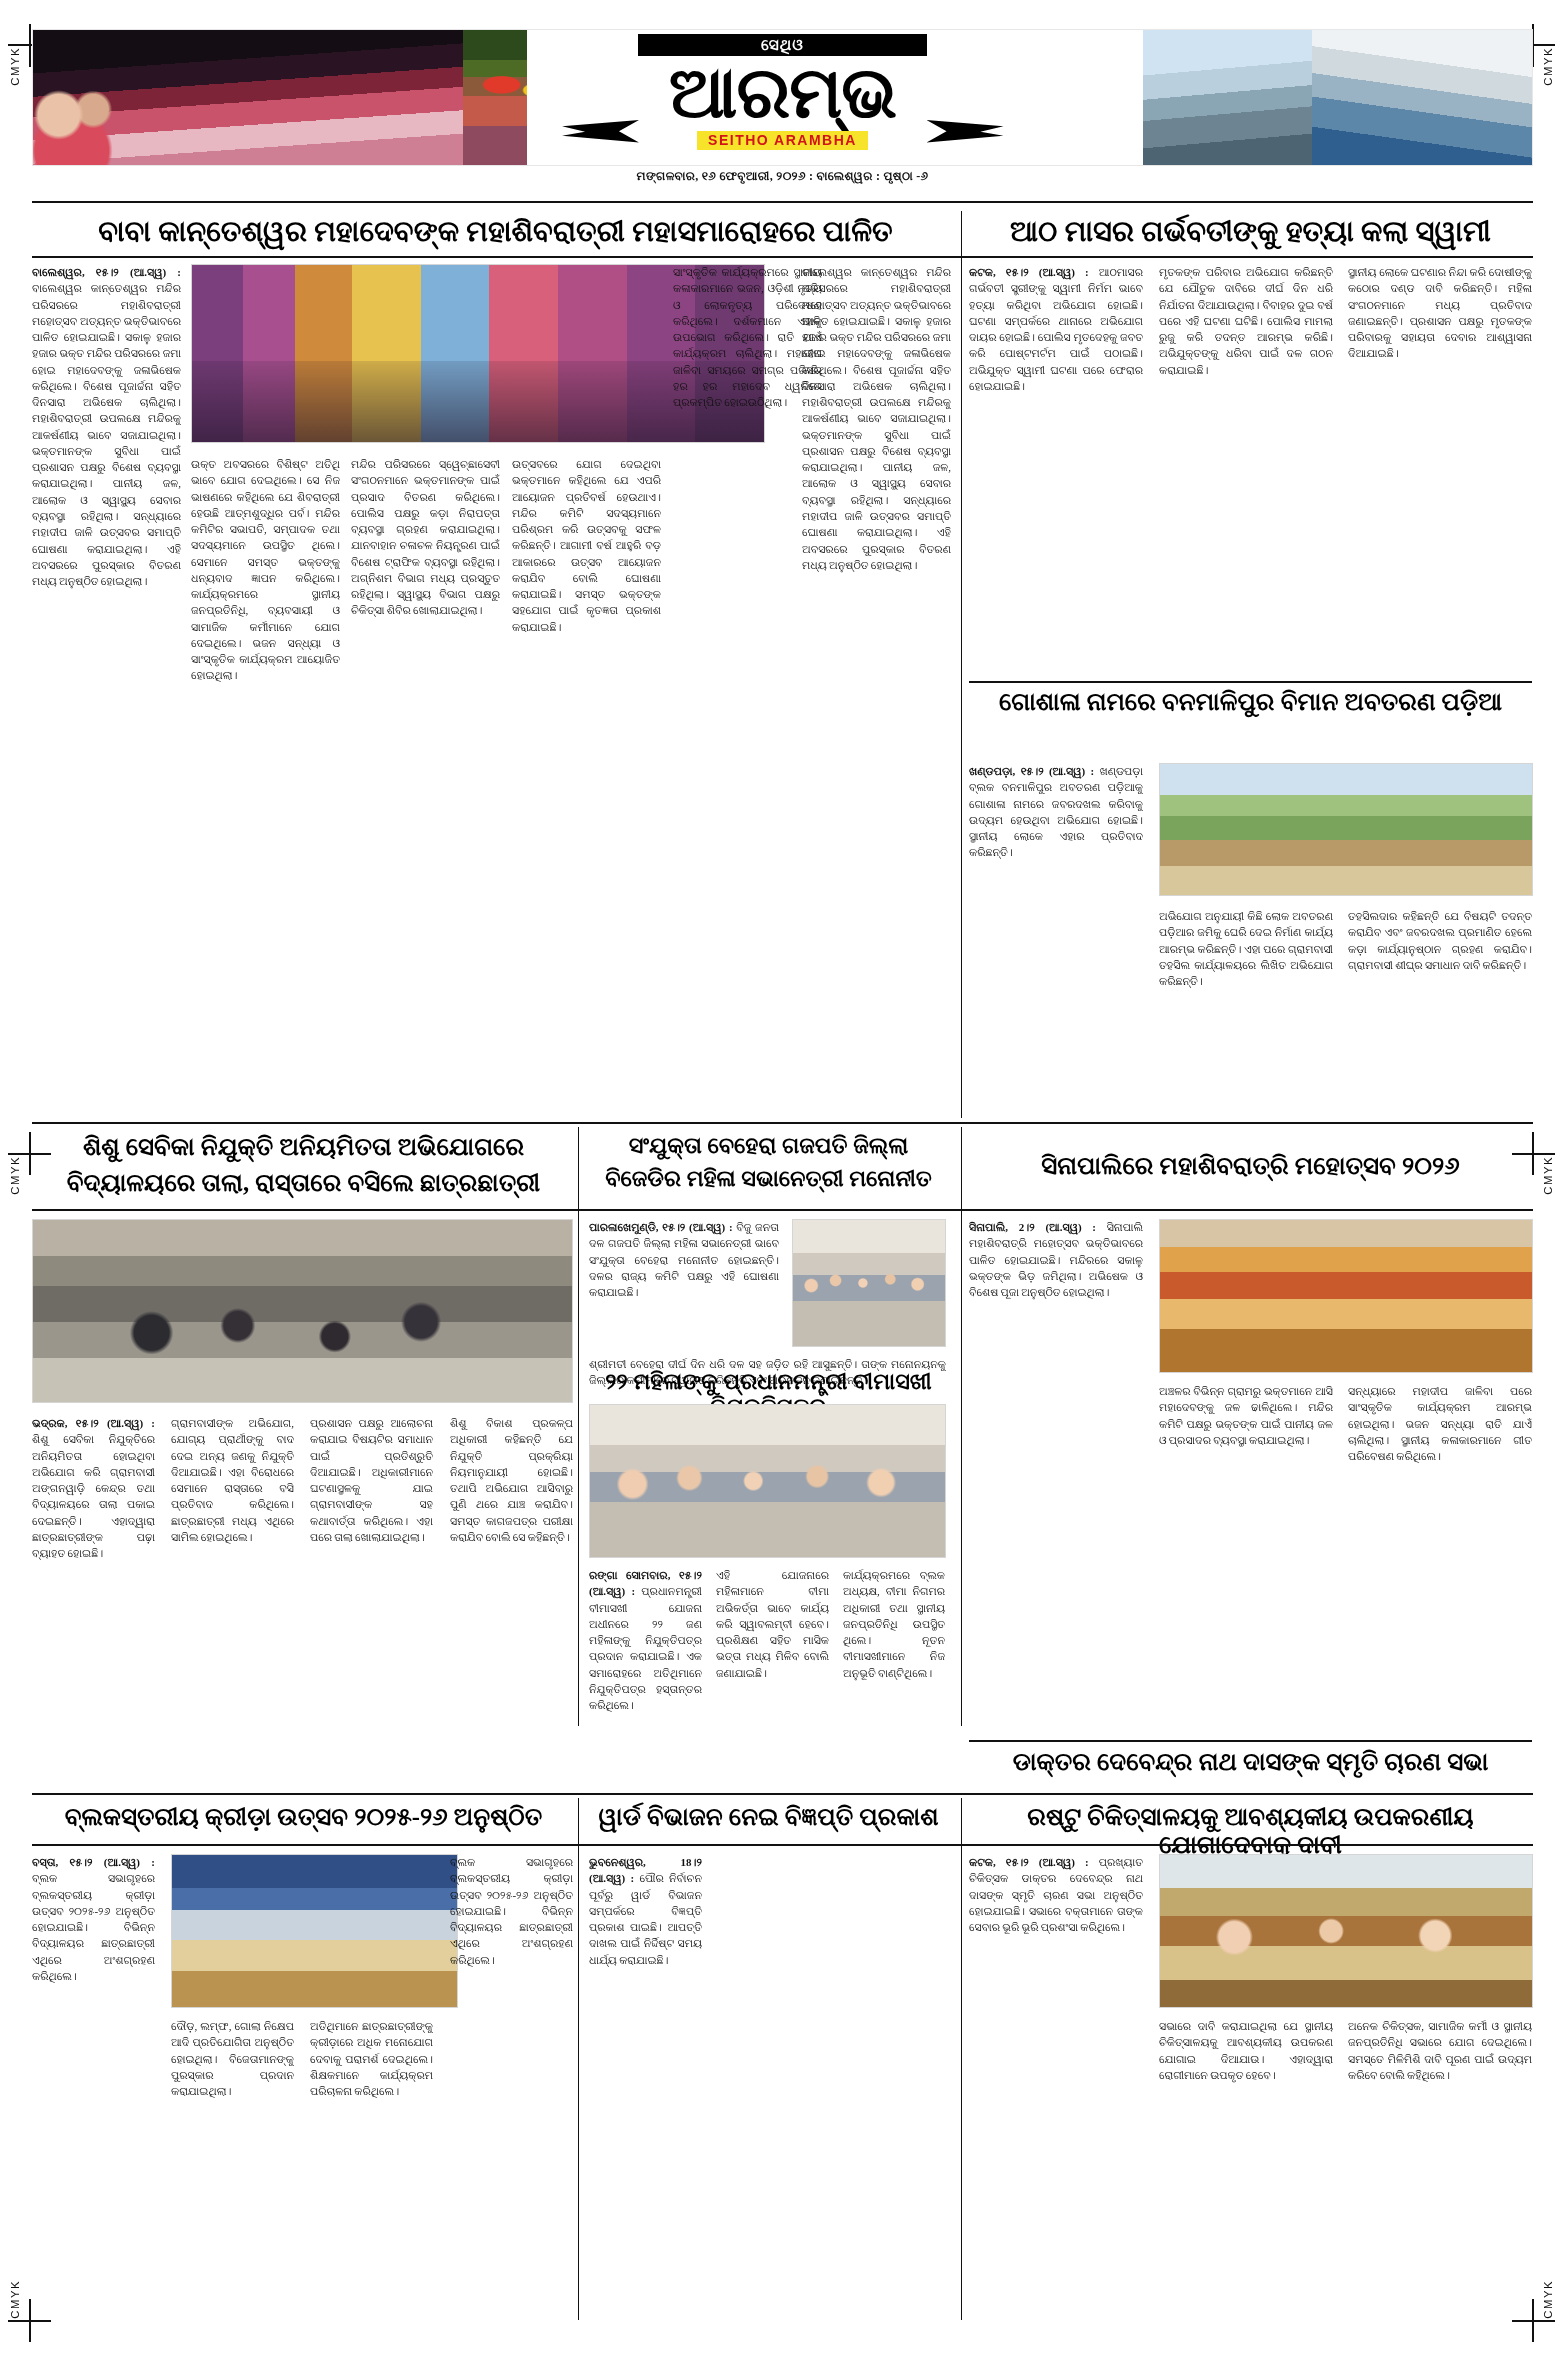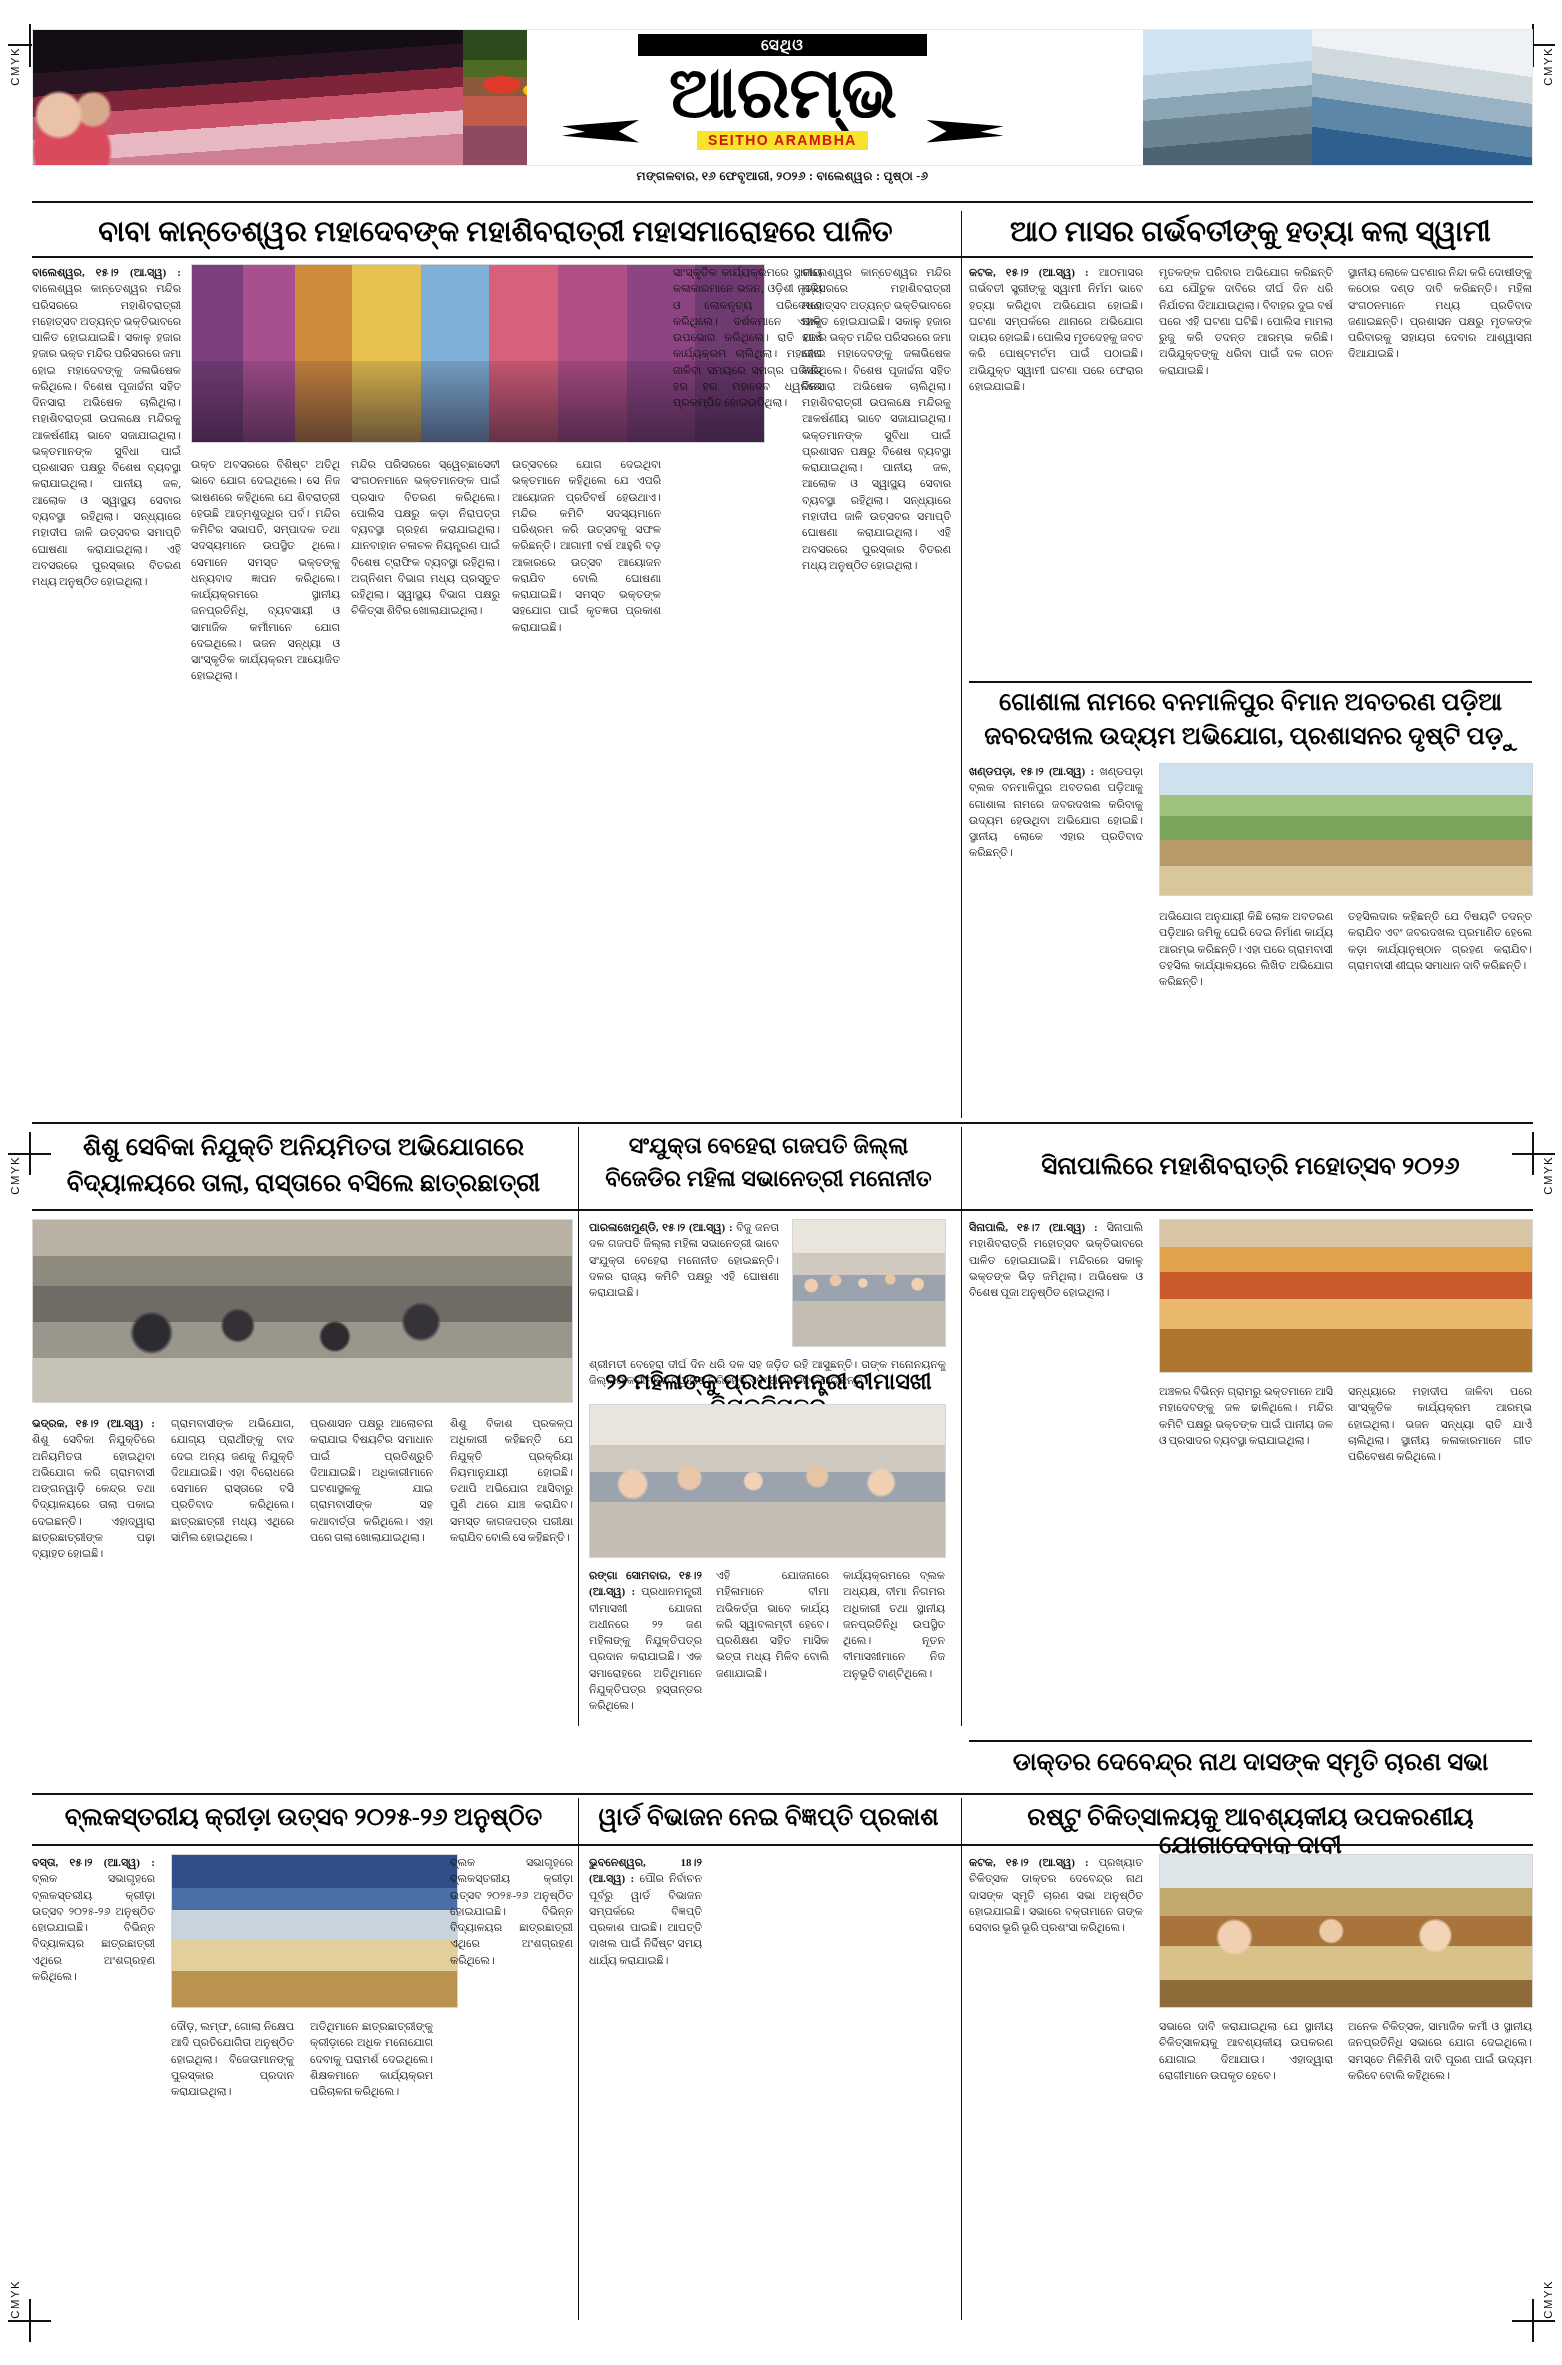--- a/index.html
+++ b/index.html
@@ -284,21 +284,20 @@
   <div class="col" style="left:1159px; top:264px; width:174px; height:410px;">
     <p>ମୃତକଙ୍କ ପରିବାର ଅଭିଯୋଗ କରିଛନ୍ତି ଯେ ଯୌତୁକ ଦାବିରେ ଦୀର୍ଘ ଦିନ ଧରି ନିର୍ଯାତନା ଦିଆଯାଉଥିଲା। ବିବାହର ଦୁଇ ବର୍ଷ ପରେ ଏହି ଘଟଣା ଘଟିଛି। ପୋଲିସ ମାମଲା ରୁଜୁ କରି ତଦନ୍ତ ଆରମ୍ଭ କରିଛି। ଅଭିଯୁକ୍ତଙ୍କୁ ଧରିବା ପାଇଁ ଦଳ ଗଠନ କରାଯାଇଛି।</p>
   </div>
   <div class="col" style="left:1348px; top:264px; width:184px; height:410px;">
     <p>ସ୍ଥାନୀୟ ଲୋକେ ଘଟଣାର ନିନ୍ଦା କରି ଦୋଷୀଙ୍କୁ କଠୋର ଦଣ୍ଡ ଦାବି କରିଛନ୍ତି। ମହିଳା ସଂଗଠନମାନେ ମଧ୍ୟ ପ୍ରତିବାଦ ଜଣାଇଛନ୍ତି। ପ୍ରଶାସନ ପକ୍ଷରୁ ମୃତକଙ୍କ ପରିବାରକୁ ସହାୟତା ଦେବାର ଆଶ୍ୱାସନା ଦିଆଯାଇଛି।</p>
   </div>
 
   <div class="hrule" style="top:681px; left:969px; width:563px;"></div>
 
   <div class="headline hl-sec" style="left:969px; top:688px; width:563px;">ଗୋଶାଳା ନାମରେ ବନମାଳିପୁର ବିମାନ ଅବତରଣ ପଡ଼ିଆ</div>
-  <div class="headline hl-sec" style="left:969px; top:722px; width:563px;">ଜବରଦଖଲ ଉଦ୍ୟମ ଅଭିଯୋଗ, ପ୍ରଶାସନର ଦୃଷ୍ଟି ପଡ଼ୁ</div>
 
   <div class="col" style="left:969px; top:763px; width:174px; height:348px;">
     <p><span class="lead">ଖଣ୍ଡପଡ଼ା, ୧୫।୨ (ଆ.ସ୍ୱ) :</span>
        <span>ଖଣ୍ଡପଡ଼ା ବ୍ଲକ ବନମାଳିପୁର ଅବତରଣ ପଡ଼ିଆକୁ ଗୋଶାଳା ନାମରେ ଜବରଦଖଲ କରିବାକୁ ଉଦ୍ୟମ ହେଉଥିବା ଅଭିଯୋଗ ହୋଇଛି। ସ୍ଥାନୀୟ ଲୋକେ ଏହାର ପ୍ରତିବାଦ କରିଛନ୍ତି।</span></p>
   </div>
   <div class="photo ph-field" style="left:1159px; top:763px; width:374px; height:133px;"></div>
   <div class="col" style="left:1159px; top:908px; width:174px; height:204px;">
     <p>ଅଭିଯୋଗ ଅନୁଯାୟୀ କିଛି ଲୋକ ଅବତରଣ ପଡ଼ିଆର ଜମିକୁ ଘେରି ଦେଇ ନିର୍ମାଣ କାର୍ଯ୍ୟ ଆରମ୍ଭ କରିଛନ୍ତି। ଏହା ପରେ ଗ୍ରାମବାସୀ ତହସିଲ କାର୍ଯ୍ୟାଳୟରେ ଲିଖିତ ଅଭିଯୋଗ କରିଛନ୍ତି।</p>
   </div>
   <div class="col" style="left:1348px; top:908px; width:184px; height:204px;">
@@ -350,21 +349,21 @@
        <span>ପ୍ରଧାନମନ୍ତ୍ରୀ ବୀମାସଖୀ ଯୋଜନା ଅଧୀନରେ ୨୨ ଜଣ ମହିଳାଙ୍କୁ ନିଯୁକ୍ତିପତ୍ର ପ୍ରଦାନ କରାଯାଇଛି। ଏକ ସମାରୋହରେ ଅତିଥିମାନେ ନିଯୁକ୍ତିପତ୍ର ହସ୍ତାନ୍ତର କରିଥିଲେ।</span></p>
   </div>
   <div class="col" style="left:716px; top:1567px; width:113px; height:154px;">
     <p>ଏହି ଯୋଜନାରେ ମହିଳାମାନେ ବୀମା ଅଭିକର୍ତ୍ତା ଭାବେ କାର୍ଯ୍ୟ କରି ସ୍ୱାବଲମ୍ବୀ ହେବେ। ପ୍ରଶିକ୍ଷଣ ସହିତ ମାସିକ ଭତ୍ତା ମଧ୍ୟ ମିଳିବ ବୋଲି ଜଣାଯାଇଛି।</p>
   </div>
   <div class="col" style="left:843px; top:1567px; width:102px; height:154px;font-family:Liberation Serif, serif;">
     <p>କାର୍ଯ୍ୟକ୍ରମରେ ବ୍ଲକ ଅଧ୍ୟକ୍ଷ, ବୀମା ନିଗମର ଅଧିକାରୀ ତଥା ସ୍ଥାନୀୟ ଜନପ୍ରତିନିଧି ଉପସ୍ଥିତ ଥିଲେ। ନୂତନ ବୀମାସଖୀମାନେ ନିଜ ଅନୁଭୂତି ବାଣ୍ଟିଥିଲେ।</p>
   </div>
 
   <div class="col" style="left:969px; top:1219px; width:174px; height:502px;">
-    <p><span class="lead">ସିନାପାଲି, ୧୫।7 (ଆ.ସ୍ୱ) :</span>
+    <p><span class="lead">ସିନାପାଲି, 2।୨ (ଆ.ସ୍ୱ) :</span>
        <span>ସିନାପାଲି ମହାଶିବରାତ୍ରି ମହୋତ୍ସବ ଭକ୍ତିଭାବରେ ପାଳିତ ହୋଇଯାଇଛି। ମନ୍ଦିରରେ ସକାଳୁ ଭକ୍ତଙ୍କ ଭିଡ଼ ଜମିଥିଲା। ଅଭିଷେକ ଓ ବିଶେଷ ପୂଜା ଅନୁଷ୍ଠିତ ହୋଇଥିଲା।</span></p>
   </div>
   <div class="photo ph-ritual" style="left:1159px; top:1219px; width:374px; height:154px;"></div>
   <div class="col" style="left:1159px; top:1383px; width:174px; height:338px;">
     <p>ଅଞ୍ଚଳର ବିଭିନ୍ନ ଗ୍ରାମରୁ ଭକ୍ତମାନେ ଆସି ମହାଦେବଙ୍କୁ ଜଳ ଢାଳିଥିଲେ। ମନ୍ଦିର କମିଟି ପକ୍ଷରୁ ଭକ୍ତଙ୍କ ପାଇଁ ପାନୀୟ ଜଳ ଓ ପ୍ରସାଦର ବ୍ୟବସ୍ଥା କରାଯାଇଥିଲା।</p>
   </div>
   <div class="col" style="left:1348px; top:1383px; width:184px; height:338px;">
     <p>ସନ୍ଧ୍ୟାରେ ମହାଦୀପ ଜାଳିବା ପରେ ସାଂସ୍କୃତିକ କାର୍ଯ୍ୟକ୍ରମ ଆରମ୍ଭ ହୋଇଥିଲା। ଭଜନ ସନ୍ଧ୍ୟା ରାତି ଯାଏଁ ଚାଲିଥିଲା। ସ୍ଥାନୀୟ କଳାକାରମାନେ ଗୀତ ପରିବେଷଣ କରିଥିଲେ।</p>
   </div>
 

